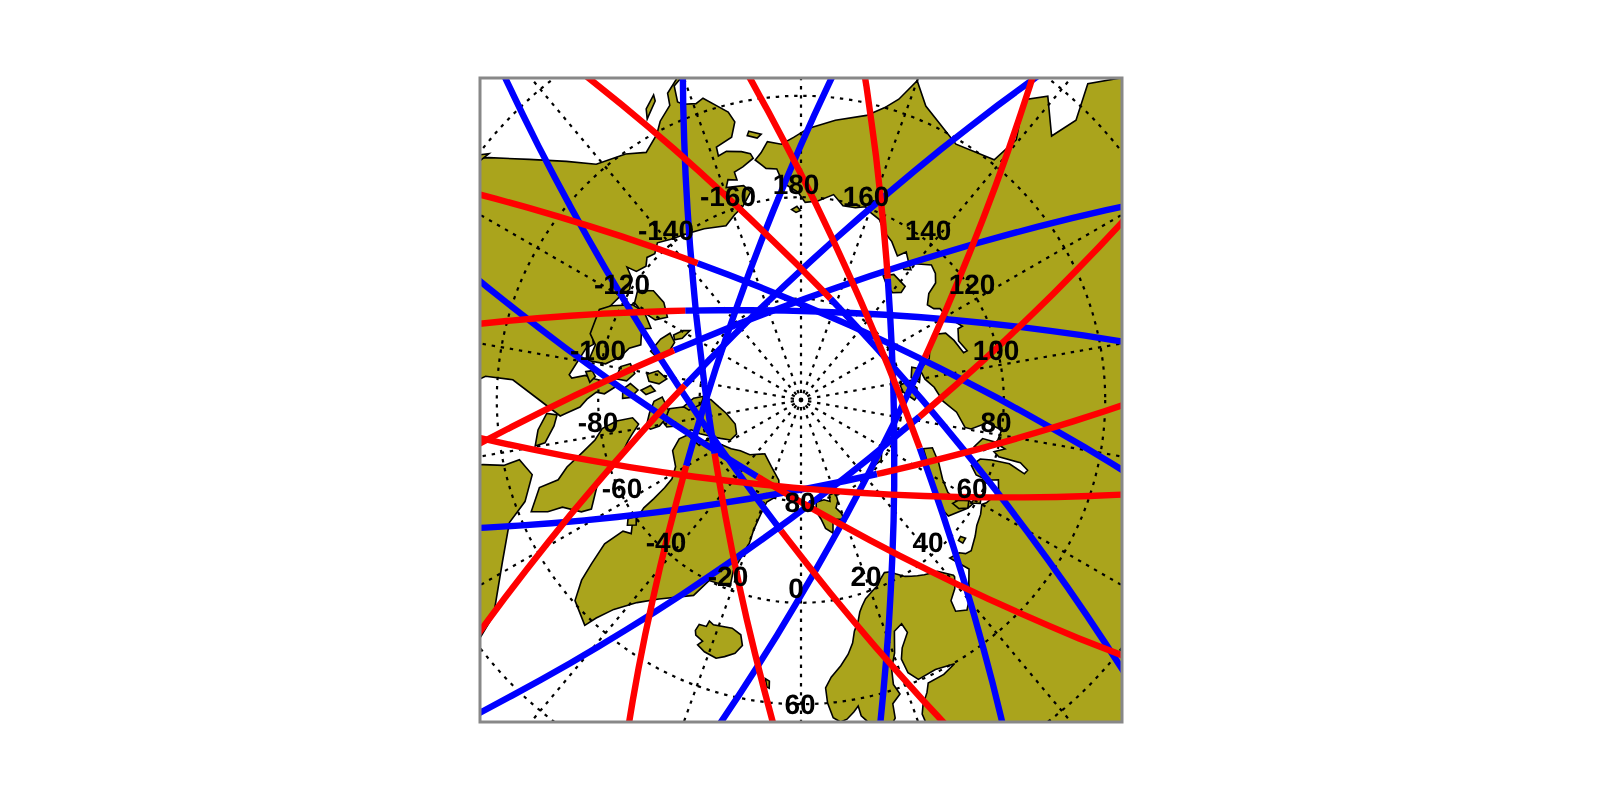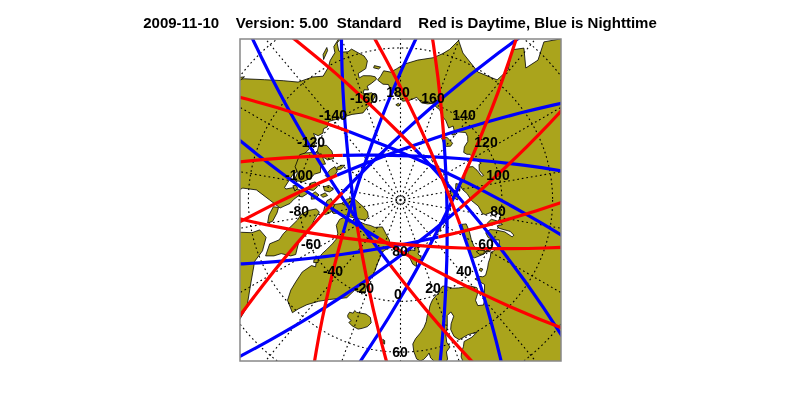--- a/index.html
+++ b/index.html
@@ -1,17 +1,16 @@
 <!DOCTYPE html>
 <html><head><meta charset="utf-8"><style>
 html,body{margin:0;padding:0;background:#fff;width:800px;height:400px;overflow:hidden}
 *{font-family:"Liberation Sans",sans-serif}
 </style></head><body>
 <div style="position:relative;width:800px;height:400px">
-<div style="position:absolute;left:0;top:14px;width:800px;text-align:center;font-weight:bold;font-size:15px">2009-11-10&nbsp;&nbsp;&nbsp; Version: 5.00&nbsp; Standard&nbsp;&nbsp;&nbsp; Red is Daytime, Blue is Nighttime</div>
 <svg width="800" height="400" style="position:absolute;left:0;top:0">
 <defs>
         <clipPath id="mapclip">
           <rect x="240" y="39" width="321" height="322"></rect>
         </clipPath>
       </defs>
 <g clip-path="url(#mapclip)">
 <path d="M324.6 57.2 L327.6 50.5 L326.8 47.5 L323.1 54.5 L323.6 59.5 L324.6 57.2 Z" fill="#aaa41c" stroke="#000" stroke-width="0.8"></path>
 <path d="M420.3 361.0 L416.6 358.9 L413.8 351.5 L412.8 344.0 L415.6 338.6 L420.4 332.9 L424.1 327.1 L426.3 321.5 L427.2 315.6 L429.1 310.4 L429.9 306.0 L431.0 303.1 L432.8 299.3 L436.2 295.5 L438.9 292.7 L440.3 289.4 L442.2 286.3 L445.2 285.9 L447.7 286.9 L452.5 288.2 L455.6 288.1 L458.7 287.9 L462.2 287.4 L468.7 285.7 L476.7 287.6 L477.3 288.4 L477.4 294.3 L475.5 300.3 L477.8 305.6 L483.5 305.0 L485.0 297.9 L484.4 292.2 L484.5 284.5 L474.9 279.0 L479.6 276.4 L482.8 276.8 L485.6 275.3 L487.6 268.0 L488.4 262.7 L490.3 257.2 L490.9 252.2 L493.2 251.4 L499.3 246.1 L499.2 239.9 L493.6 240.1 L488.1 237.5 L485.7 232.7 L490.1 229.5 L495.8 230.0 L504.7 231.9 L512.2 236.9 L513.8 235.1 L510.2 231.4 L499.4 228.4 L497.0 225.9 L502.5 224.5 L497.1 220.9 L491.3 219.3 L487.2 223.2 L491.9 225.3 L495.4 223.7 L498.9 220.0 L500.8 215.0 L493.6 211.4 L485.5 214.5 L482.5 213.7 L478.3 206.1 L471.5 200.6 L467.1 193.6 L462.5 189.6 L460.0 185.0 L464.6 179.2 L465.1 170.6 L467.9 167.1 L472.8 166.6 L477.0 170.2 L481.8 176.4 L483.6 175.4 L479.3 170.5 L479.0 164.4 L481.2 163.1 L473.8 158.6 L470.0 154.3 L466.9 154.3 L463.7 152.4 L464.4 146.8 L467.8 141.5 L467.7 136.7 L465.7 132.5 L459.0 132.0 L454.4 131.5 L453.1 126.0 L448.7 128.0 L445.9 120.8 L442.2 116.0 L439.7 109.8 L435.5 106.4 L432.8 103.4 L427.7 103.9 L421.5 102.9 L416.8 97.3 L408.9 100.5 L402.6 101.2 L399.0 96.1 L391.4 91.4 L388.4 84.5 L383.0 84.2 L377.6 80.0 L380.5 76.4 L383.7 70.8 L390.7 72.1 L396.8 68.7 L404.1 64.2 L417.7 60.1 L433.3 57.7 L442.4 53.8 L449.4 49.6 L458.6 40.4 L462.9 53.0 L478.0 72.1 L497.1 79.9 L508.1 69.9 L512.0 49.8 L523.9 48.1 L525.8 68.0 L538.0 60.1 L543.9 41.9 L561.8 38.7 L619.7 120.2 L630.2 240.5 L602.5 316.6 L561.8 361.3 L522.0 387.1 L507.0 384.4 L488.3 380.0 L469.5 379.9 L447.7 376.3 L437.9 376.1 L458.6 368.7 L461.2 365.1 L460.1 361.2 L430.7 363.0 L423.2 361.7 L420.3 361.0 L461.1 371.1 L464.3 364.5 L461.1 357.0 L461.5 352.5 L463.5 346.2 L464.1 341.5 L471.9 337.2 L477.3 331.9 L467.7 334.8 L459.2 339.7 L454.0 336.4 L450.7 329.5 L451.1 323.9 L453.7 316.2 L450.8 311.9 L447.2 315.6 L447.3 326.5 L445.8 334.5 L446.7 342.2 L450.0 347.0 L446.4 351.9 L447.6 359.0 L443.8 366.3 L440.0 370.9 L438.8 368.6 L435.4 364.1 L433.4 360.4 L430.6 357.9 L429.1 353.0 L426.9 356.0 L423.5 359.6 L420.3 361.0 Z" fill="#aaa41c" stroke="#000" stroke-width="0.8"></path>
 <path d="M358.1 329.1 L352.2 325.9 L348.8 322.4 L351.3 320.6 L347.9 317.6 L347.7 315.2 L349.6 312.2 L353.2 313.2 L354.7 310.5 L356.7 312.4 L366.1 314.1 L370.4 317.4 L371.2 322.8 L367.5 326.6 L362.3 328.3 L358.1 329.1 Z" fill="#aaa41c" stroke="#000" stroke-width="0.8"></path>

